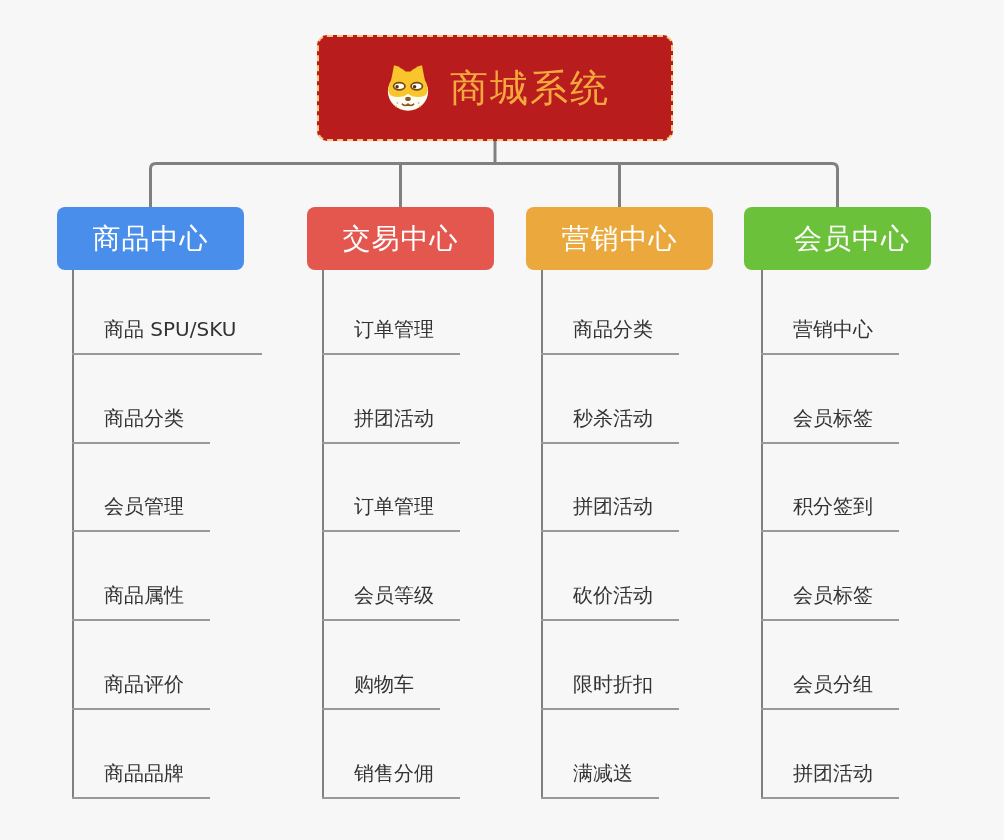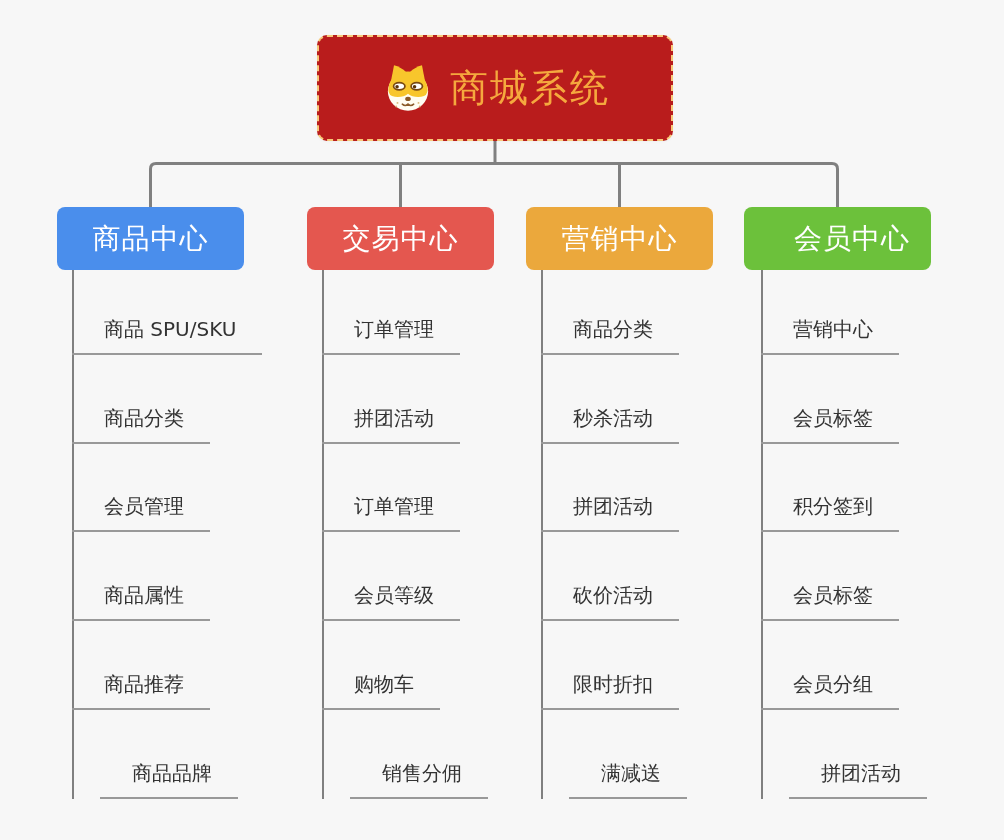--- a/index.html
+++ b/index.html
@@ -41,21 +41,21 @@
   }
   .leaf{
     position:absolute;left:0;height:40px;
     display:flex;align-items:flex-end;
     padding:0 26px 14px 32px;
     border-bottom:2px solid var(--leaf-line);
     font-size:20px;color:var(--leaf-text);
     white-space:nowrap;line-height:1;
   }
   .leaf.r0{top:45px;} .leaf.r1{top:134px;} .leaf.r2{top:222px;}
-  .leaf.r3{top:311px;} .leaf.r4{top:400px;} .leaf.r5{top:489px;margin-left:28px;}
+  .leaf.r3{top:311px;} .leaf.r4{top:400px;} .leaf.r5{top:489px;}
 </style>
 </head>
 <body>
 
 <div class="canvas">
 
   <svg class="connector-svg" width="1004" height="840">
     <path class="connector-path" d="M495 141 V163.5"></path>
     <path class="connector-path" d="M150.5 207 V169 Q150.5 163.5 156 163.5 H832 Q837.5 163.5 837.5 169 V207"></path>
     <path class="connector-path" d="M400.5 163.5 V207"></path>
@@ -94,21 +94,21 @@
   <div class="branch-header" style="left: 744px; background-color: rgb(108, 193, 59); padding-left: 29px;">
     <span>会员中心</span>
   </div>
 
   <div class="col" style="left:72px">
     <div class="trunk"></div>
     <div class="leaf r0">商品 SPU/SKU</div>
     <div class="leaf r1">商品分类</div>
     <div class="leaf r2">会员管理</div>
     <div class="leaf r3">商品属性</div>
-    <div class="leaf r4">商品推荐</div>
+    <div class="leaf r4">商品评价</div>
     <div class="leaf r5">商品品牌</div>
   </div>
 
   <div class="col" style="left:322px">
     <div class="trunk"></div>
     <div class="leaf r0">订单管理</div>
     <div class="leaf r1">拼团活动</div>
     <div class="leaf r2">订单管理</div>
     <div class="leaf r3">会员等级</div>
     <div class="leaf r4">购物车</div>

